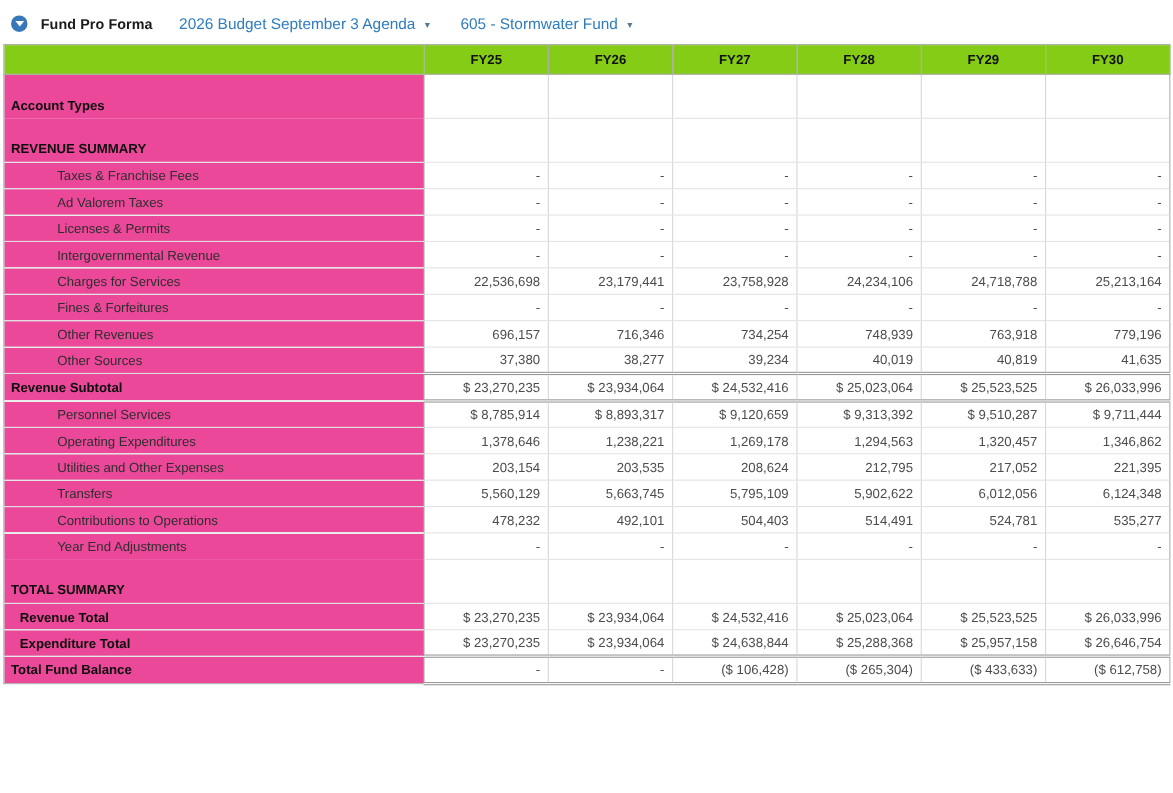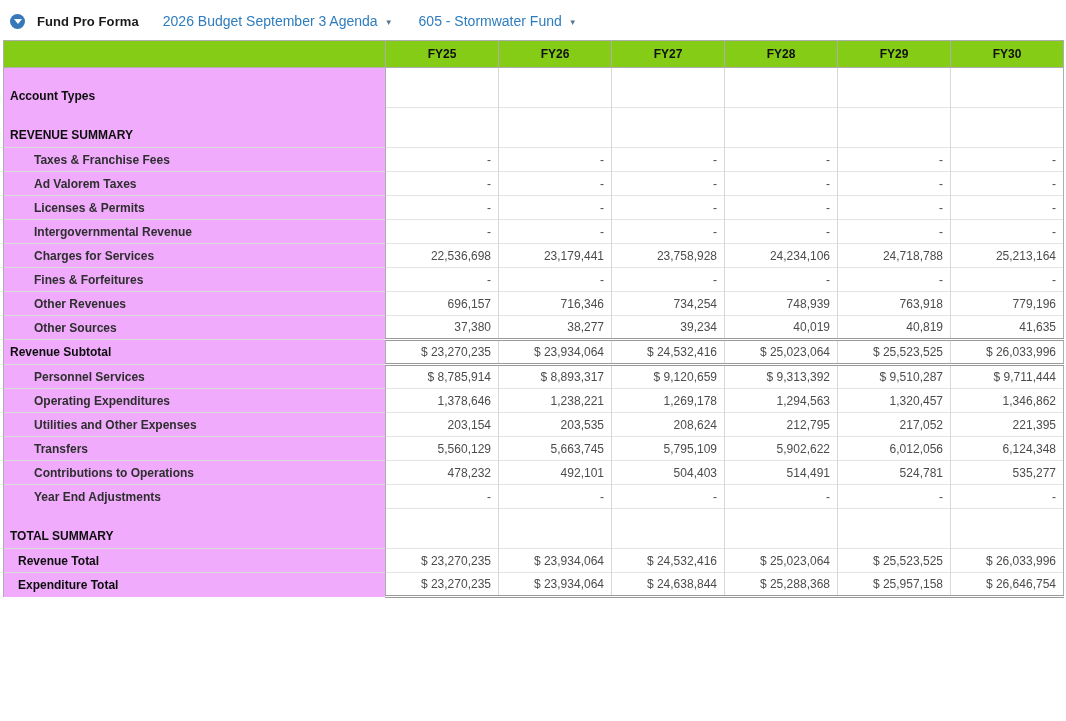--- a/index.html
+++ b/index.html
@@ -76,41 +76,41 @@
     border: 1px solid #aeaeae;
     font-weight: bold;
     font-size: 12px;
     color: #111;
     height: 27px;
     text-align: center;
     padding: 0;
   }
 
   td.label {
-    background: #f0abfc;
+    background: #ec4899;
     color: #2e2e2e;
     padding: 4px 6px;
     border-left: 1px solid #aeaeae;
     border-right: 1px solid #aeaeae;
     border-top: 1px solid #dcdcdc;
     white-space: nowrap;
     overflow: hidden;
   }
   td.val {
     background: #ffffff;
     text-align: right;
     padding: 4px 7px;
     border-right: 1px solid #d8d8d8;
     border-top: 1px solid #e3e3e3;
     white-space: nowrap;
   }
   td.val:last-child { border-right: 1px solid #aeaeae; }
 
   tr.detail td { height: 24px; }
-  tr.detail td.label { padding-left: 30px; font-weight: bold; }
+  tr.detail td.label { padding-left: 48px; }
 
   tr.section td { height: 40px; vertical-align: bottom; }
   tr.section td.label {
     font-weight: bold;
     color: #0d0d0d;
     border-top: none;
     padding-bottom: 5px;
     padding-left: 6px;
   }
 
@@ -352,15 +352,24 @@
         </tr>
         <tr class="total_double">
           <td class="label">Expenditure Total</td>
           <td class="val">$ 23,270,235</td>
           <td class="val">$ 23,934,064</td>
           <td class="val">$ 24,638,844</td>
           <td class="val">$ 25,288,368</td>
           <td class="val">$ 25,957,158</td>
           <td class="val">$ 26,646,754</td>
         </tr>
+        <tr class="grand">
+          <td class="label">Total Fund Balance</td>
+          <td class="val">-</td>
+          <td class="val">-</td>
+          <td class="val">($ 106,428)</td>
+          <td class="val">($ 265,304)</td>
+          <td class="val">($ 433,633)</td>
+          <td class="val">($ 612,758)</td>
+        </tr>
       </tbody>
   </table>
 </div>
 
 </body></html>

